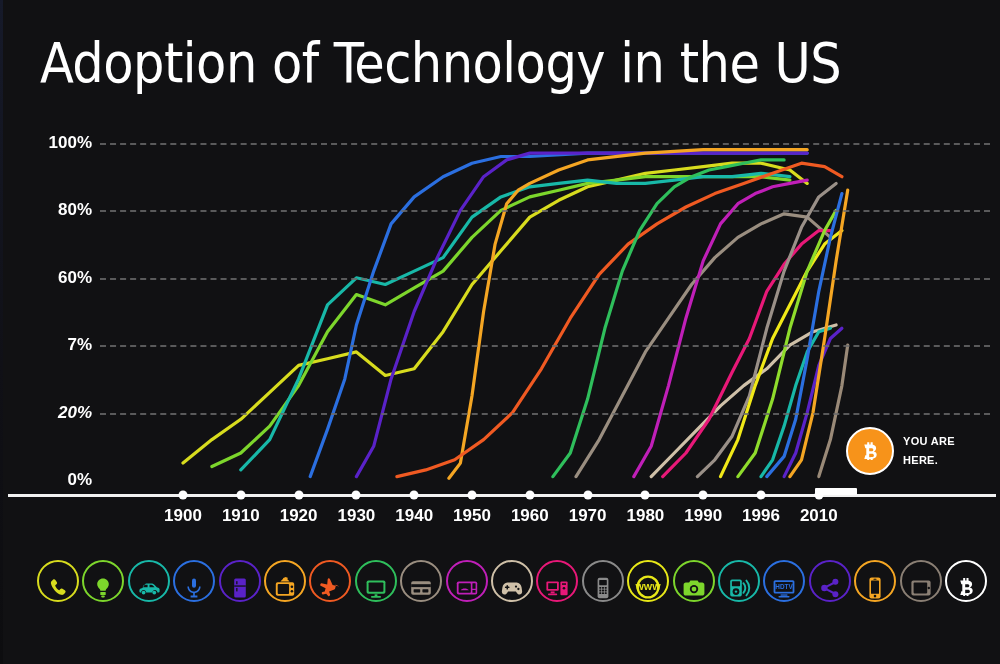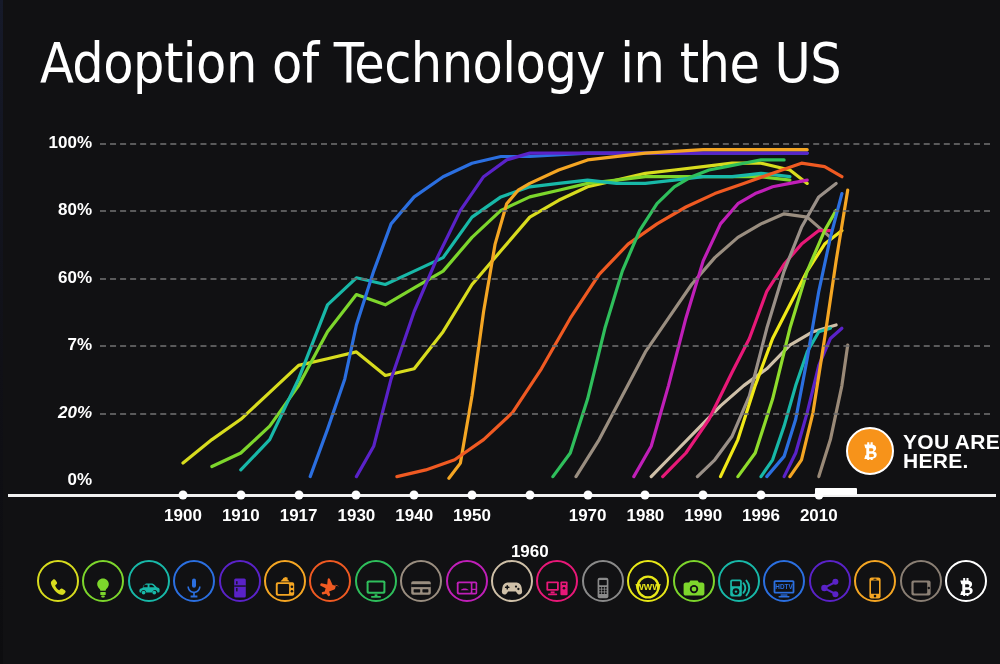--- a/index.html
+++ b/index.html
@@ -27,21 +27,21 @@
     transform:translate(-50%,-50%);}
   .xlabel{position:absolute;color:#fff;font-size:17px;font-weight:700;
     transform:translateX(-50%);white-space:nowrap;}
   #nowbar{position:absolute;height:7px;border-radius:1px;background:#fff;}
 
   
   #yah{position:absolute;display:flex;align-items:center;gap:9px;}
   #yah .btc{width:44px;height:44px;border-radius:50%;background:#f7931a;
     border:2px solid #fff;display:flex;align-items:center;justify-content:center;
     color:#fff;font-weight:700;font-size:29px;font-style:italic;line-height:1;}
-  #yah .yah-txt{color:#fff;font-size:21px;font-weight:700;line-height:19px;letter-spacing:.3px;}
+  #yah .yah-txt{color:#fff;font-size:11px;font-weight:700;line-height:19px;letter-spacing:.3px;}
 
   
   #icons{position:absolute;left:0;top:548px;width:1000px;height:80px;}
   .ico{position:absolute;width:42px;height:42px;border-radius:50%;
     box-sizing:border-box;border:2.5px solid #888;
     display:flex;align-items:flex-end;justify-content:center;top:12px;}
   .ico svg{display:block;}
 </style>
 </head>
 <body>
@@ -90,29 +90,29 @@
         <div class="gridline" style="top: 110.4px;"></div>
         <div class="gridline" style="top: 43px;"></div>
       </div>
     <div class="xaxis" style="top:394px;"></div>
     <div id="xticks">
         <div class="tickdot" style="left: 183px; top: 395px;"></div>
         <div class="xlabel" style="left: 183px; top: 406px;">1900</div>
         <div class="tickdot" style="left: 240.8px; top: 395px;"></div>
         <div class="xlabel" style="left: 240.8px; top: 406px;">1910</div>
         <div class="tickdot" style="left: 298.6px; top: 395px;"></div>
-        <div class="xlabel" style="left: 298.6px; top: 406px;">1917</div>
+        <div class="xlabel" style="left: 298.6px; top: 406px;">1920</div>
         <div class="tickdot" style="left: 356.4px; top: 395px;"></div>
         <div class="xlabel" style="left: 356.4px; top: 406px;">1930</div>
         <div class="tickdot" style="left: 414.2px; top: 395px;"></div>
         <div class="xlabel" style="left: 414.2px; top: 406px;">1940</div>
         <div class="tickdot" style="left: 472px; top: 395px;"></div>
         <div class="xlabel" style="left: 472px; top: 406px;">1950</div>
         <div class="tickdot" style="left: 529.8px; top: 395px;"></div>
-        <div class="xlabel" style="left: 529.8px; top: 406px; margin-top: 36px;">1960</div>
+        <div class="xlabel" style="left: 529.8px; top: 406px;">1960</div>
         <div class="tickdot" style="left: 587.6px; top: 395px;"></div>
         <div class="xlabel" style="left: 587.6px; top: 406px;">1970</div>
         <div class="tickdot" style="left: 645.4px; top: 395px;"></div>
         <div class="xlabel" style="left: 645.4px; top: 406px;">1980</div>
         <div class="tickdot" style="left: 703.2px; top: 395px;"></div>
         <div class="xlabel" style="left: 703.2px; top: 406px;">1990</div>
         <div class="tickdot" style="left: 761px; top: 395px;"></div>
         <div class="xlabel" style="left: 761px; top: 406px;">1996</div>
         <div class="tickdot" style="left: 818.8px; top: 395px;"></div>
         <div class="xlabel" style="left: 818.8px; top: 406px;">2010</div>

